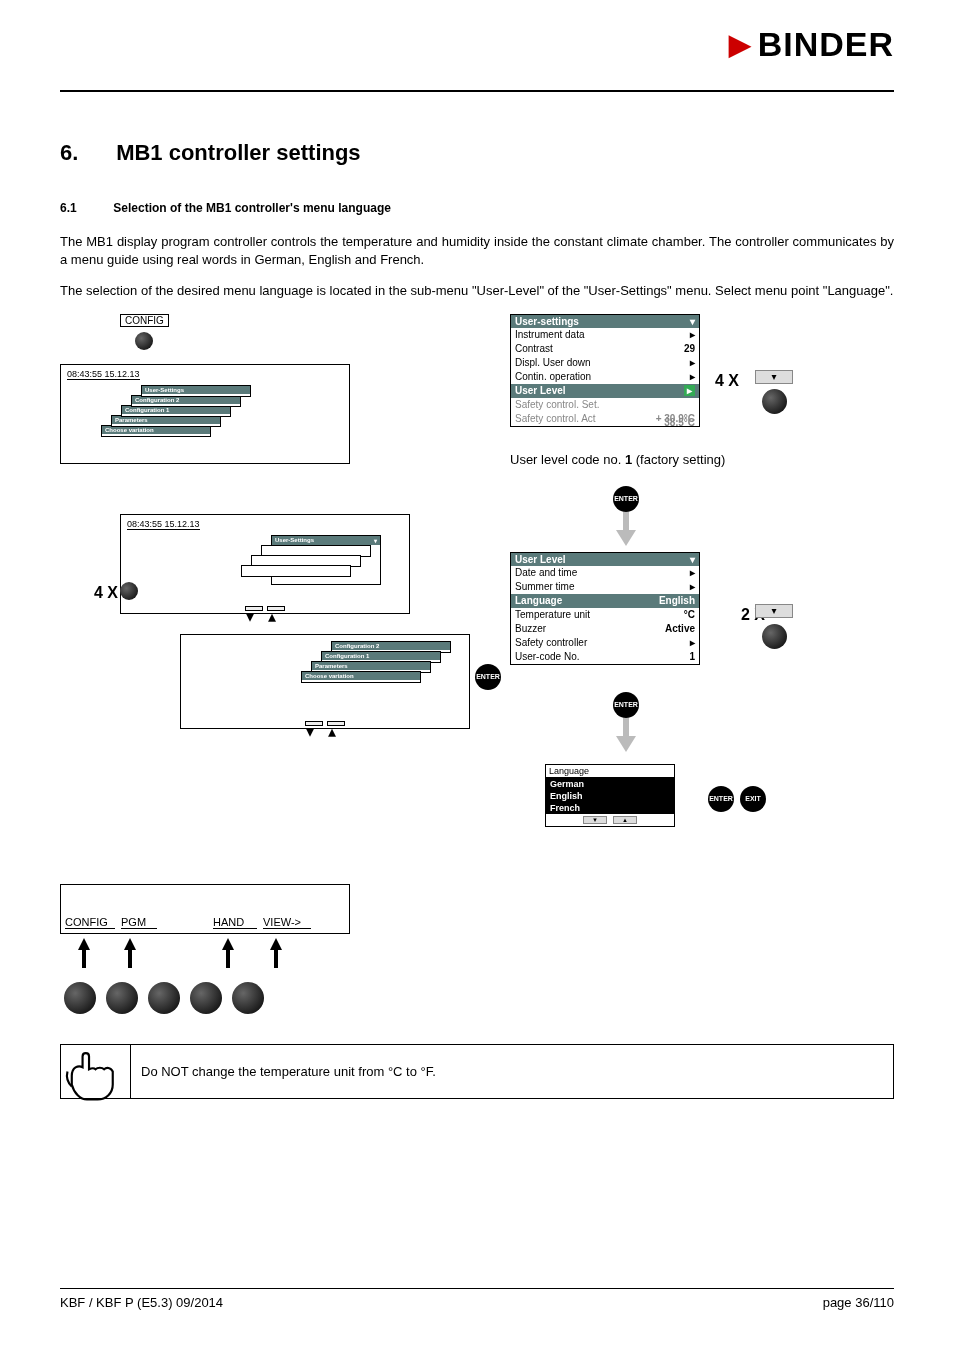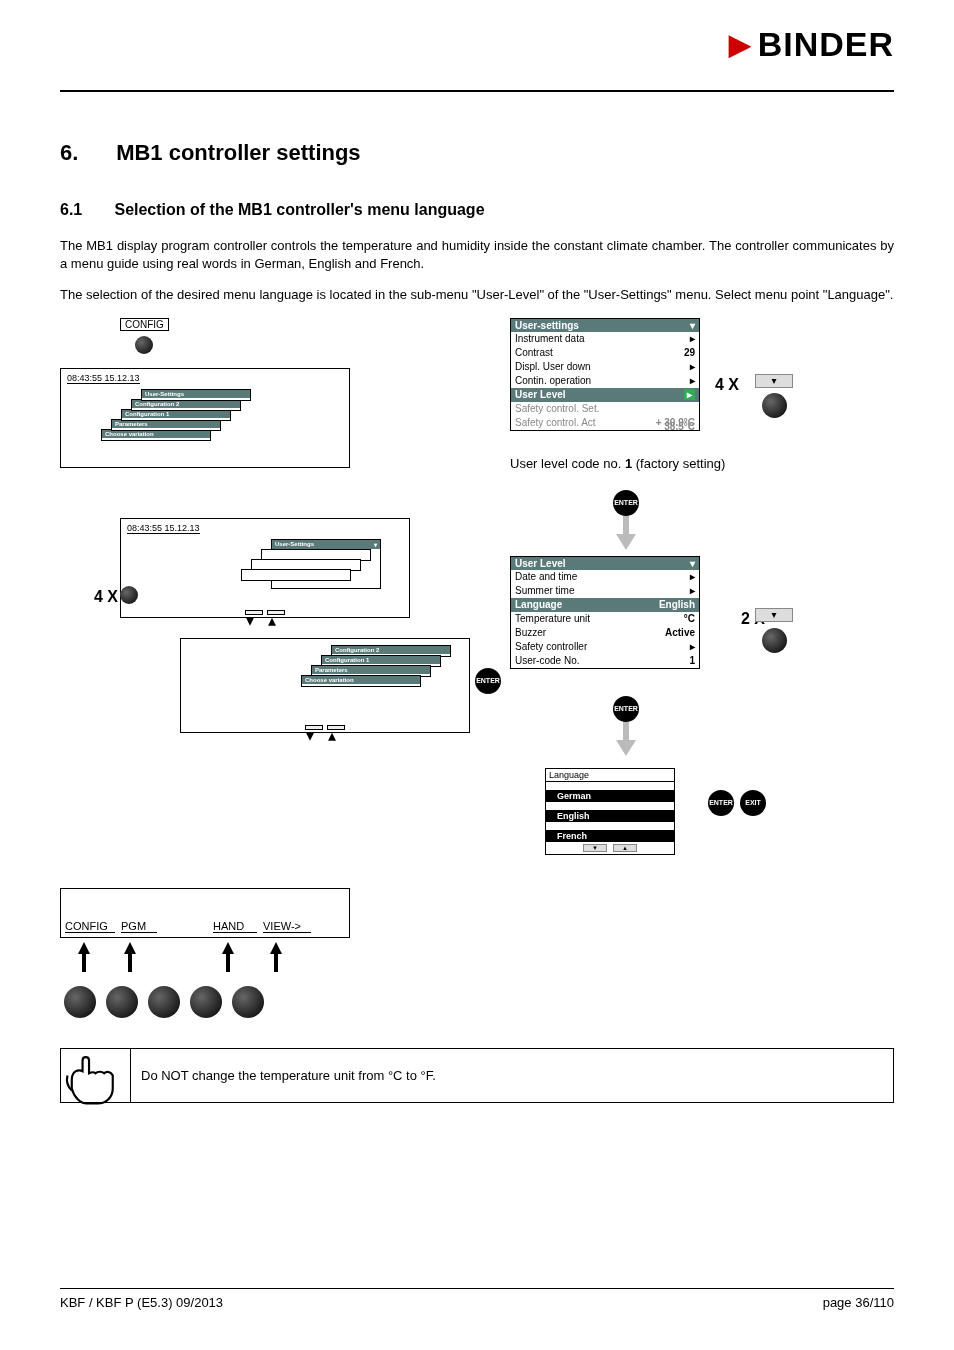--- a/index.html
+++ b/index.html
@@ -43,21 +43,21 @@
   .content {
     margin-top: 100px;
   }
   h1 {
     font-size: 22px;
     font-weight: bold;
     margin-bottom: 35px;
   }
   h1 .num { display:inline-block; width: 50px; }
   h2 {
-    font-size: 16px;
+    font-size: 12px;
     font-weight: bold;
     margin-bottom: 18px;
   }
   h2 .num { display:inline-block; width: 50px; }
   p.body {
     font-size: 13px;
     text-align: justify;
     line-height: 1.35;
     margin-bottom: 14px;
   }
@@ -173,21 +173,21 @@
     display:flex; justify-content:space-between; font-size:13px;
     border-top:1px solid #000; padding-top:6px;
   }
   .config-label {
     position:absolute; border:1px solid #000; padding:0 4px; font-size:10px; background:#fff;
   }
   .lang-box {
     position:absolute; width:130px; border:1px solid #000; font-size:9px; background:#fff;
   }
   .lang-box .t { border-bottom:1px solid #000; padding:1px 3px; }
-  .lang-box .opt { background:#000; color:#fff; padding:1px 11px; font-weight:bold;margin-top:8px; }
+  .lang-box .opt { background:#000; color:#fff; padding:1px 4px; font-weight:bold; }
   .lang-box .opt.sel { background:#000; color:#fff; }
   .lang-box .nav { display:flex; justify-content:center; gap:6px; padding:2px; }
   .lang-box .nb { width:24px; height:8px; background:#ddd; border:1px solid #888; display:flex;align-items:center;justify-content:center;font-size:7px;}
   .arrow-down-big {
     width:0;height:0;border-left:10px solid transparent;border-right:10px solid transparent;border-top:16px solid #bbb;
   }
 </style>
 </head>
 <body>
 
@@ -448,16 +448,16 @@
           <path d="M10 36 C10 28 16 26 20 28 L20 18 C20 14 26 14 26 18 L26 30 C26 30 30 28 32 30 C34 28 38 28 40 30 C42 28 46 28 48 32 L48 44 C48 52 42 58 34 58 L24 58 C18 58 12 52 10 44 Z" fill="none" stroke="#000" stroke-width="2"></path>
           <path d="M6 32 Q4 40 10 46" fill="none" stroke="#000" stroke-width="2"></path>
         </svg>
       </div>
       <div class="text-cell">Do NOT change the temperature unit from °C to °F.</div>
     </div>
 
   </div>
 
   <div class="footer">
-    <span>KBF / KBF P (E5.3) 09/2013</span>
+    <span>KBF / KBF P (E5.3) 09/2014</span>
     <span>page 36/110</span>
   </div>
 </div>
 
 </body></html>

